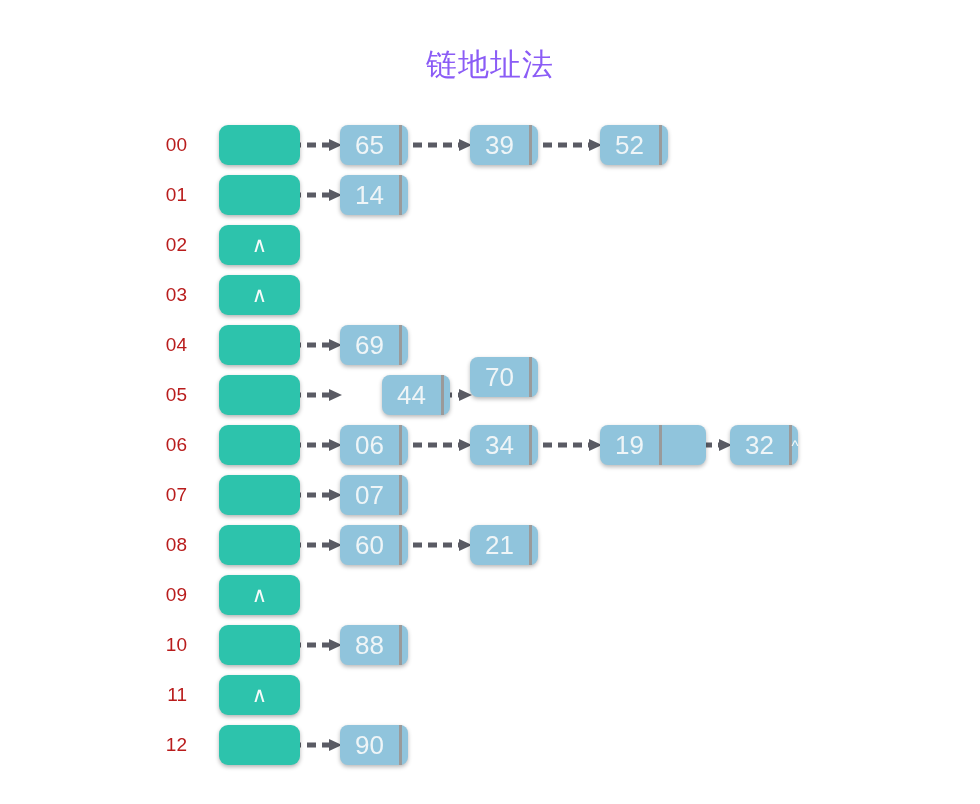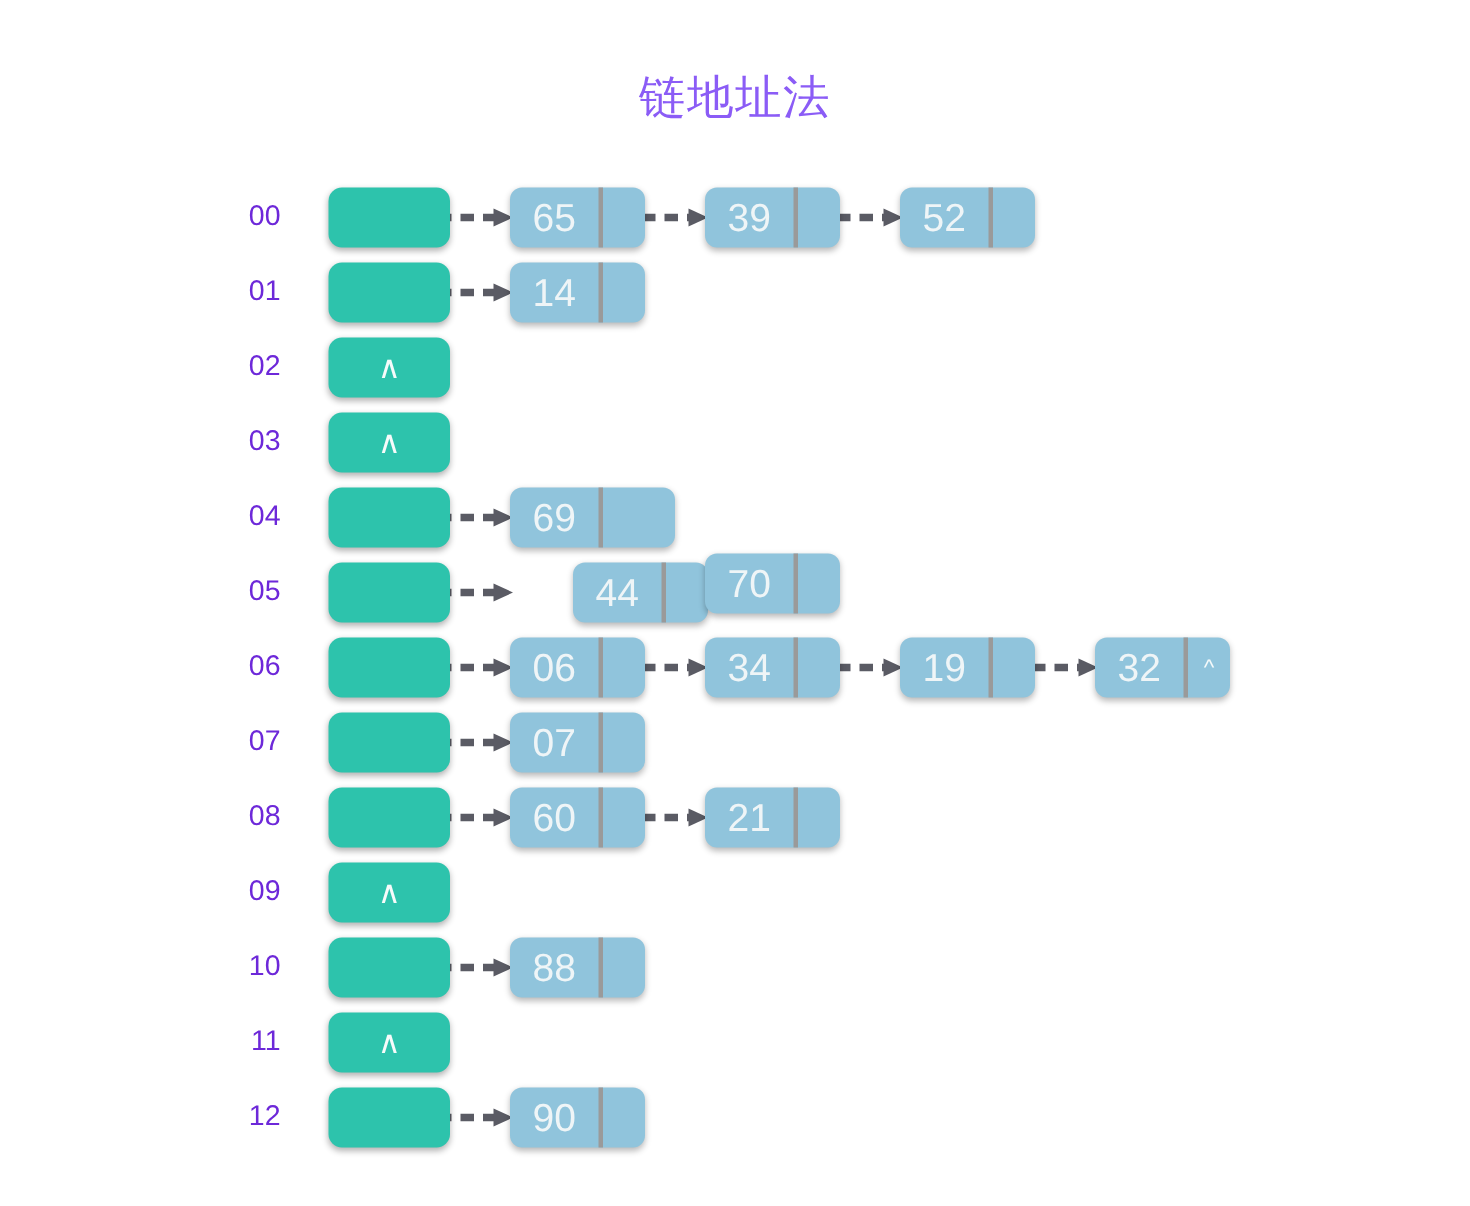--- a/index.html
+++ b/index.html
@@ -19,38 +19,38 @@
     font-weight:500;
     letter-spacing:1px;
     color:#8b5cf6;
   }
   .row-label{
     position:absolute;
     left:120px;width:67px;height:40px;
     line-height:40px;
     text-align:right;
     font-size:19px;
-    color:#6d28d9;
+    color:#b91c1c;
   }
   .bucket{
     position:absolute;
     left:219px;width:81px;height:40px;
     background:#2dc3ac;
     border-radius:9px;
     box-shadow:0 2px 4px rgba(0,0,0,0.30);
   }
   .bucket .null-sym{
     position:absolute;inset:0;
     display:flex;align-items:center;justify-content:center;
     font-size:21px;
     color:#f6fbfa;
   }
   .node{
     position:absolute;
-    width:90px;height:40px;
+    width:68px;height:40px;
     background:#90c4dc;
     border-radius:8px;
     box-shadow:0 2px 4px rgba(0,0,0,0.28);
   }
   .node .value{
     position:absolute;left:0;top:0;bottom:0;width:59px;
     display:flex;align-items:center;justify-content:center;
     font-size:26px;
     font-weight:400;
     color:#eff5f7;
@@ -169,50 +169,50 @@
       <div class="row-label" style="top: 225px;">02</div>
       <div class="bucket" style="top: 225px;">
         <div class="null-sym">∧</div>
       </div>
       <div class="row-label" style="top: 275px;">03</div>
       <div class="bucket" style="top: 275px;">
         <div class="null-sym">∧</div>
       </div>
       <div class="row-label" style="top: 325px;">04</div>
       <div class="bucket" style="top: 325px;"></div>
-      <div class="node" style="top: 325px; left: 340px; padding-left: 20px;">
+      <div class="node" style="top: 325px; left: 340px;">
         <div class="value">69</div>
         <div class="divider"></div>
         <div class="ptr"></div>
       </div>
       <div class="row-label" style="top: 375px;">05</div>
       <div class="bucket" style="top: 375px;"></div>
       <div class="node" style="top: 375px; left: 340px; margin-left: 42px;">
         <div class="value">44</div>
         <div class="divider"></div>
         <div class="ptr"></div>
       </div>
-      <div class="node" style="top: 369px; left: 470px;">
+      <div class="node" style="top: 357px; left: 470px;">
         <div class="value">70</div>
         <div class="divider"></div>
         <div class="ptr"></div>
       </div>
       <div class="row-label" style="top: 425px;">06</div>
       <div class="bucket" style="top: 425px;"></div>
       <div class="node" style="top: 425px; left: 340px;">
         <div class="value">06</div>
         <div class="divider"></div>
         <div class="ptr"></div>
       </div>
       <div class="node" style="top: 425px; left: 470px;">
         <div class="value">34</div>
         <div class="divider"></div>
         <div class="ptr"></div>
       </div>
-      <div class="node" style="top: 425px; left: 600px;">
+      <div class="node" style="top: 425px; left: 600px; padding-left: 38px;">
         <div class="value">19</div>
         <div class="divider"></div>
         <div class="ptr"></div>
       </div>
       <div class="node" style="top: 425px; left: 730px; text-align: center;">
         <div class="value">32</div>
         <div class="divider"></div>
         <div class="ptr">^</div>
       </div>
       <div class="row-label" style="top: 475px;">07</div>

